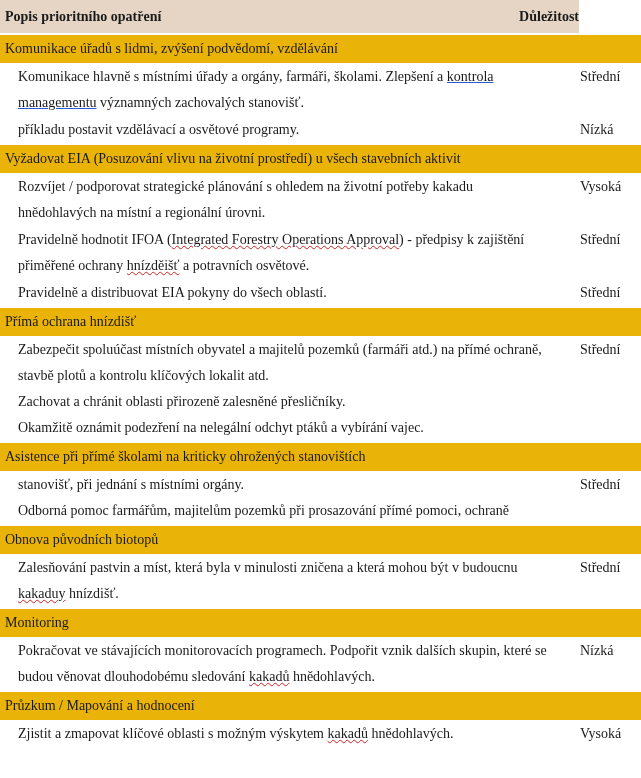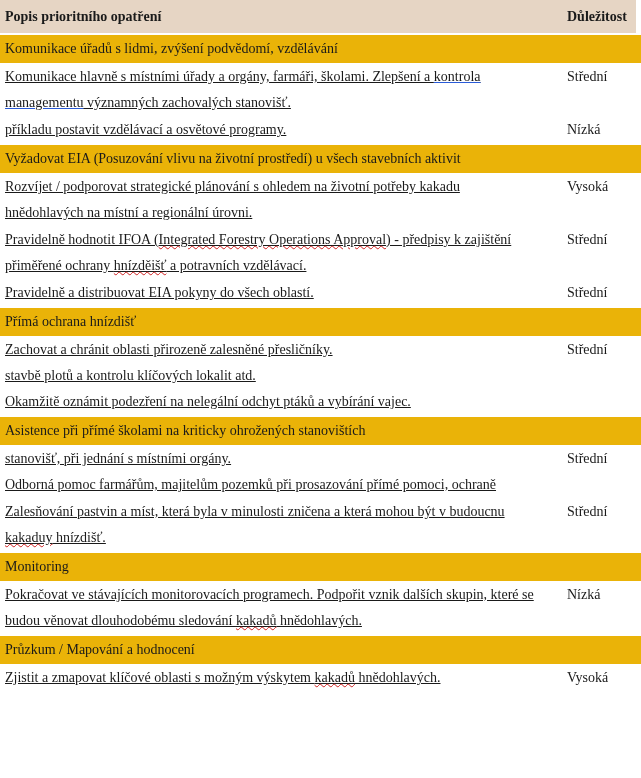--- a/index.html
+++ b/index.html
@@ -3,31 +3,31 @@
 <meta charset="utf-8">
 <style>
   html, body { margin: 0; padding: 0; background: #ffffff; }
   body {
     width: 641px; height: 778px; overflow: hidden;
     font-family: "Liberation Serif", "DejaVu Serif", serif;
     font-size: 14px; color: #1a1a1a;
   }
   .tbl { width: 641px; position: relative; }
   .hdr {
-    display: flex; background: #e6d5c4; width: 636px; height: 33px;
+    display: flex; background: #e6d5c4; width: 579px; height: 33px;
     align-items: center; font-weight: bold;
   }
   .hdr .c1 { width: 562px; padding-left: 5px; }
   .hdr .c2 { padding-left: 0; }
   .cat {
     background: #eab308; height: 28px; line-height: 28px;
     padding-left: 5px; margin-top: 2px;
   }
   .row { display: flex; line-height: 26px; padding-top: 1px; }
-  .row .c1 { width: 562px; padding-left: 5px; box-sizing: content-box; text-decoration: underline; }
+  .row .c1 { width: 562px; padding-left: 18px; box-sizing: content-box; }
   .row .c2 { padding-left: 0; font-family: Liberation Serif, serif; }
   .row .c1 .line { display: block; white-space: nowrap; }
   .ul-blue { text-decoration: underline; text-decoration-color: #2a5bd7; }
   .ul-red { text-decoration: underline wavy #d02020; text-decoration-thickness: 1px; text-align: right; }
 </style>
 </head>
 <body>
 
 <div class="tbl">
   <div class="hdr">
@@ -54,50 +54,52 @@
   <div class="row">
     <div class="c1">
       <span class="line">Rozvíjet / podporovat strategické plánování s ohledem na životní potřeby kakadu</span>
       <span class="line">hnědohlavých na místní a regionální úrovni.</span>
     </div>
     <div class="c2">Vysoká</div>
   </div>
   <div class="row">
     <div class="c1">
       <span class="line"><span>Pravidelně hodnotit IFOA (</span><span class="ul-red">Integrated Forestry Operations Approval</span><span>) - předpisy k zajištění</span></span>
-      <span class="line"><span>přiměřené ochrany </span><span class="ul-red">hnízděišť</span><span> a potravních vzdělávací.</span></span>
+      <span class="line"><span>přiměřené ochrany </span><span class="ul-red">hnízděišť</span><span> a potravních osvětové.</span></span>
     </div>
     <div class="c2">Střední</div>
   </div>
   <div class="row">
     <div class="c1">
       <span class="line">Pravidelně a distribuovat EIA pokyny do všech oblastí.</span>
     </div>
     <div class="c2">Střední</div>
   </div>
 
   <div class="cat">Přímá ochrana hnízdišť</div>
   <div class="row">
     <div class="c1">
+      <span class="line">Zabezpečit spoluúčast místních obyvatel a majitelů pozemků (farmáři atd.) na přímé ochraně,</span>
+      <span class="line">stavbě plotů a kontrolu klíčových lokalit atd.</span>
       <span class="line">Zachovat a chránit oblasti přirozeně zalesněné přesličníky.</span>
-      <span class="line">stavbě plotů a kontrolu klíčových lokalit atd.</span>
       <span class="line">Okamžitě oznámit podezření na nelegální odchyt ptáků a vybírání vajec.</span>
     </div>
     <div class="c2">Střední</div>
   </div>
 
   <div class="cat">Asistence při přímé školami na kriticky ohrožených stanovištích</div>
   <div class="row">
     <div class="c1">
       <span class="line">stanovišť, při jednání s místními orgány.</span>
       <span class="line">Odborná pomoc farmářům, majitelům pozemků při prosazování přímé pomoci, ochraně</span>
     </div>
     <div class="c2">Střední</div>
   </div>
 
+  <div class="cat">Obnova původních biotopů</div>
   <div class="row">
     <div class="c1">
       <span class="line">Zalesňování pastvin a míst, která byla v minulosti zničena a která mohou být v budoucnu</span>
       <span class="line"><span class="ul-red">kakaduy</span><span> hnízdišť.</span></span>
     </div>
     <div class="c2">Střední</div>
   </div>
 
   <div class="cat">Monitoring</div>
   <div class="row">

